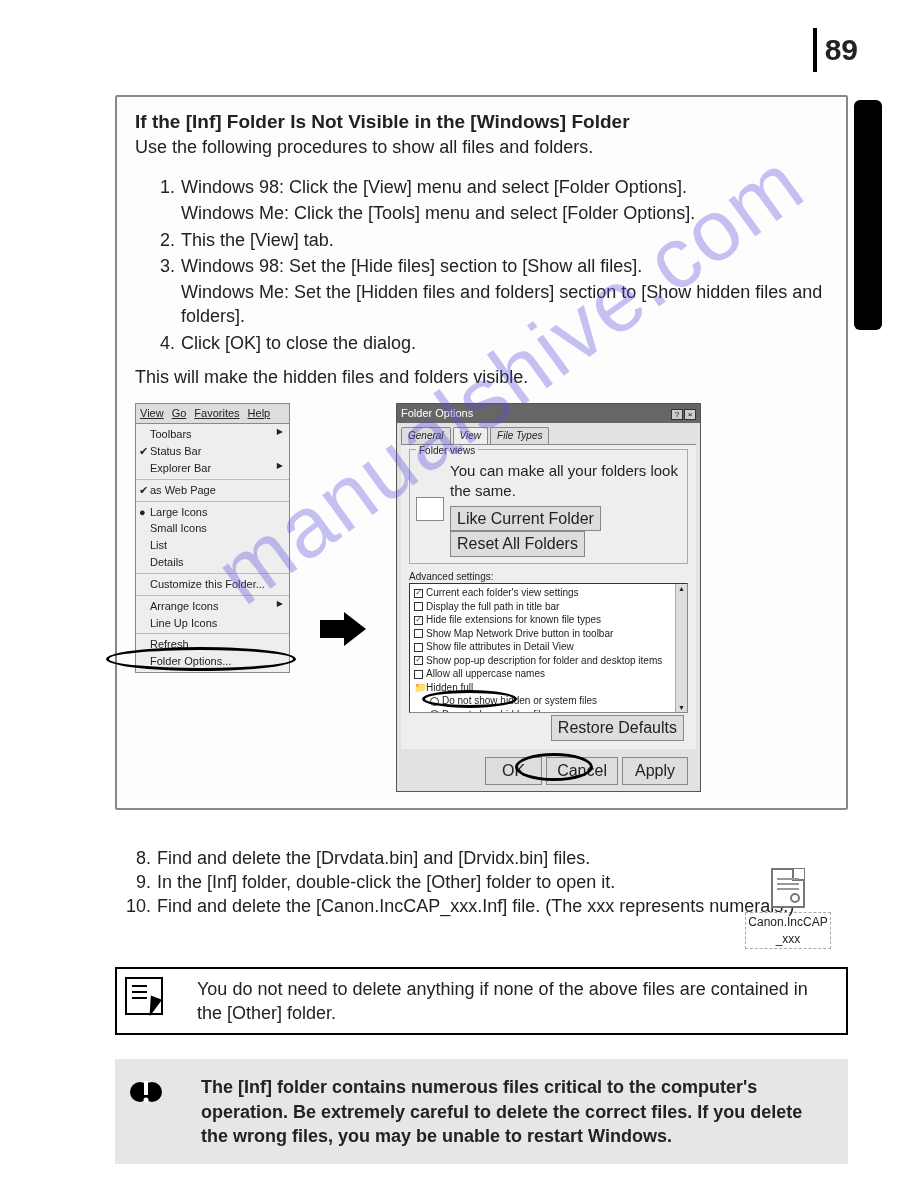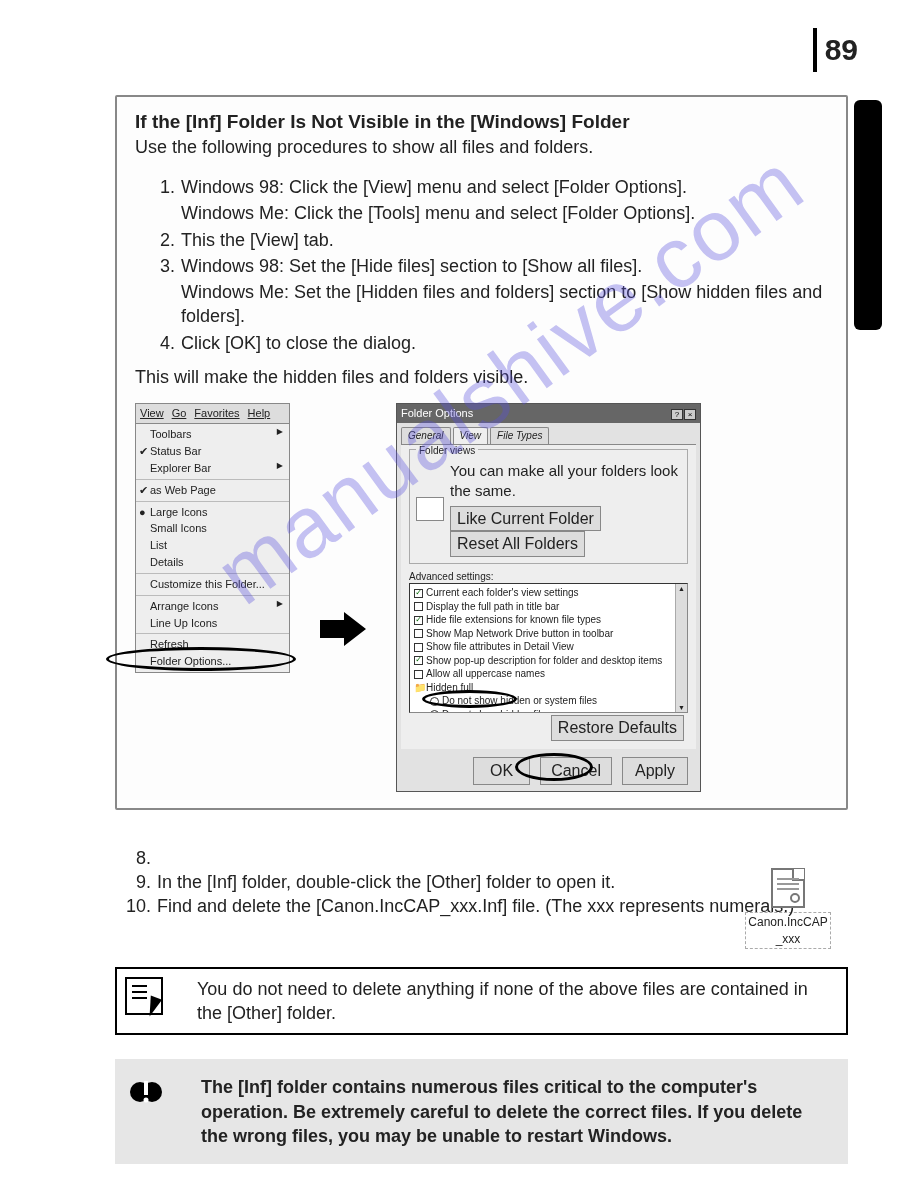--- a/index.html
+++ b/index.html
@@ -137,21 +137,21 @@
   }
   .adv-box { background:#fff; border:1px inset #888; height:130px; overflow:hidden; position:relative; padding:2px 2px; }
   .adv-item { padding: 0 2px; display:flex; align-items:center; gap:3px; white-space:nowrap; }
   .chk { width:9px; height:9px; border:1px solid #333; display:inline-flex; align-items:center; justify-content:center; font-size:8px; color:#060; background:#fff; }
   .radio { width:9px; height:9px; border:1px solid #333; border-radius:50%; display:inline-flex; align-items:center; justify-content:center; background:#fff; }
   .adv-indent { padding-left: 18px; }
   .adv-scroll { position:absolute; right:0; top:0; bottom:0; width:12px; background:#ddd; border-left:1px solid #aaa;}
   .adv-scroll::before{content:'▲'; font-size:7px; position:absolute; top:0; left:2px;}
   .adv-scroll::after{content:'▼'; font-size:7px; position:absolute; bottom:0; left:2px;}
   .restore-row { text-align:right; margin:2px 0; }
-  .dlg-footer { display:flex; justify-content:flex-end; gap:6px; padding:4px 8px 6px 8px; position:relative;}
+  .dlg-footer { display:flex; justify-content:flex-end; padding:4px 8px 6px 8px; position:relative;}
   .circle2 { position:absolute; border:3px solid #000; border-radius:50%; pointer-events:none; }
   .c-showall { left: 12px; top: 106px; width: 95px; height: 18px;}
   .c-ok { left: 118px; top: 0px; width: 78px; height: 28px;}
   .below-list { margin: 30px 0 18px 0; }
   .below-row { display:flex; }
   .below-num { width:36px; text-align:right; margin-right:6px; }
   .file-icon-block {
     float: right;
     margin: -50px 10px 0 0;
     width: 100px;
@@ -410,20 +410,21 @@
           <span class="dlg-btn" style="padding:2px 12px;">Apply</span>
           <div class="circle2 c-ok"></div>
         </div>
       </div>
     </div>
   </div>
 
   <div class="below-list clearfix">
     <div class="below-row">
         <div class="below-num">8.</div>
+        <div>Find and delete the [Drvdata.bin] and [Drvidx.bin] files.</div>
       </div>
     <div class="below-row">
         <div class="below-num">9.</div>
         <div>In the [Inf] folder, double-click the [Other] folder to open it.</div>
       </div>
     <div class="below-row">
         <div class="below-num">10.</div>
         <div>Find and delete the [Canon.IncCAP_xxx.Inf] file. (The xxx represents numerals.)</div>
       </div>
 

